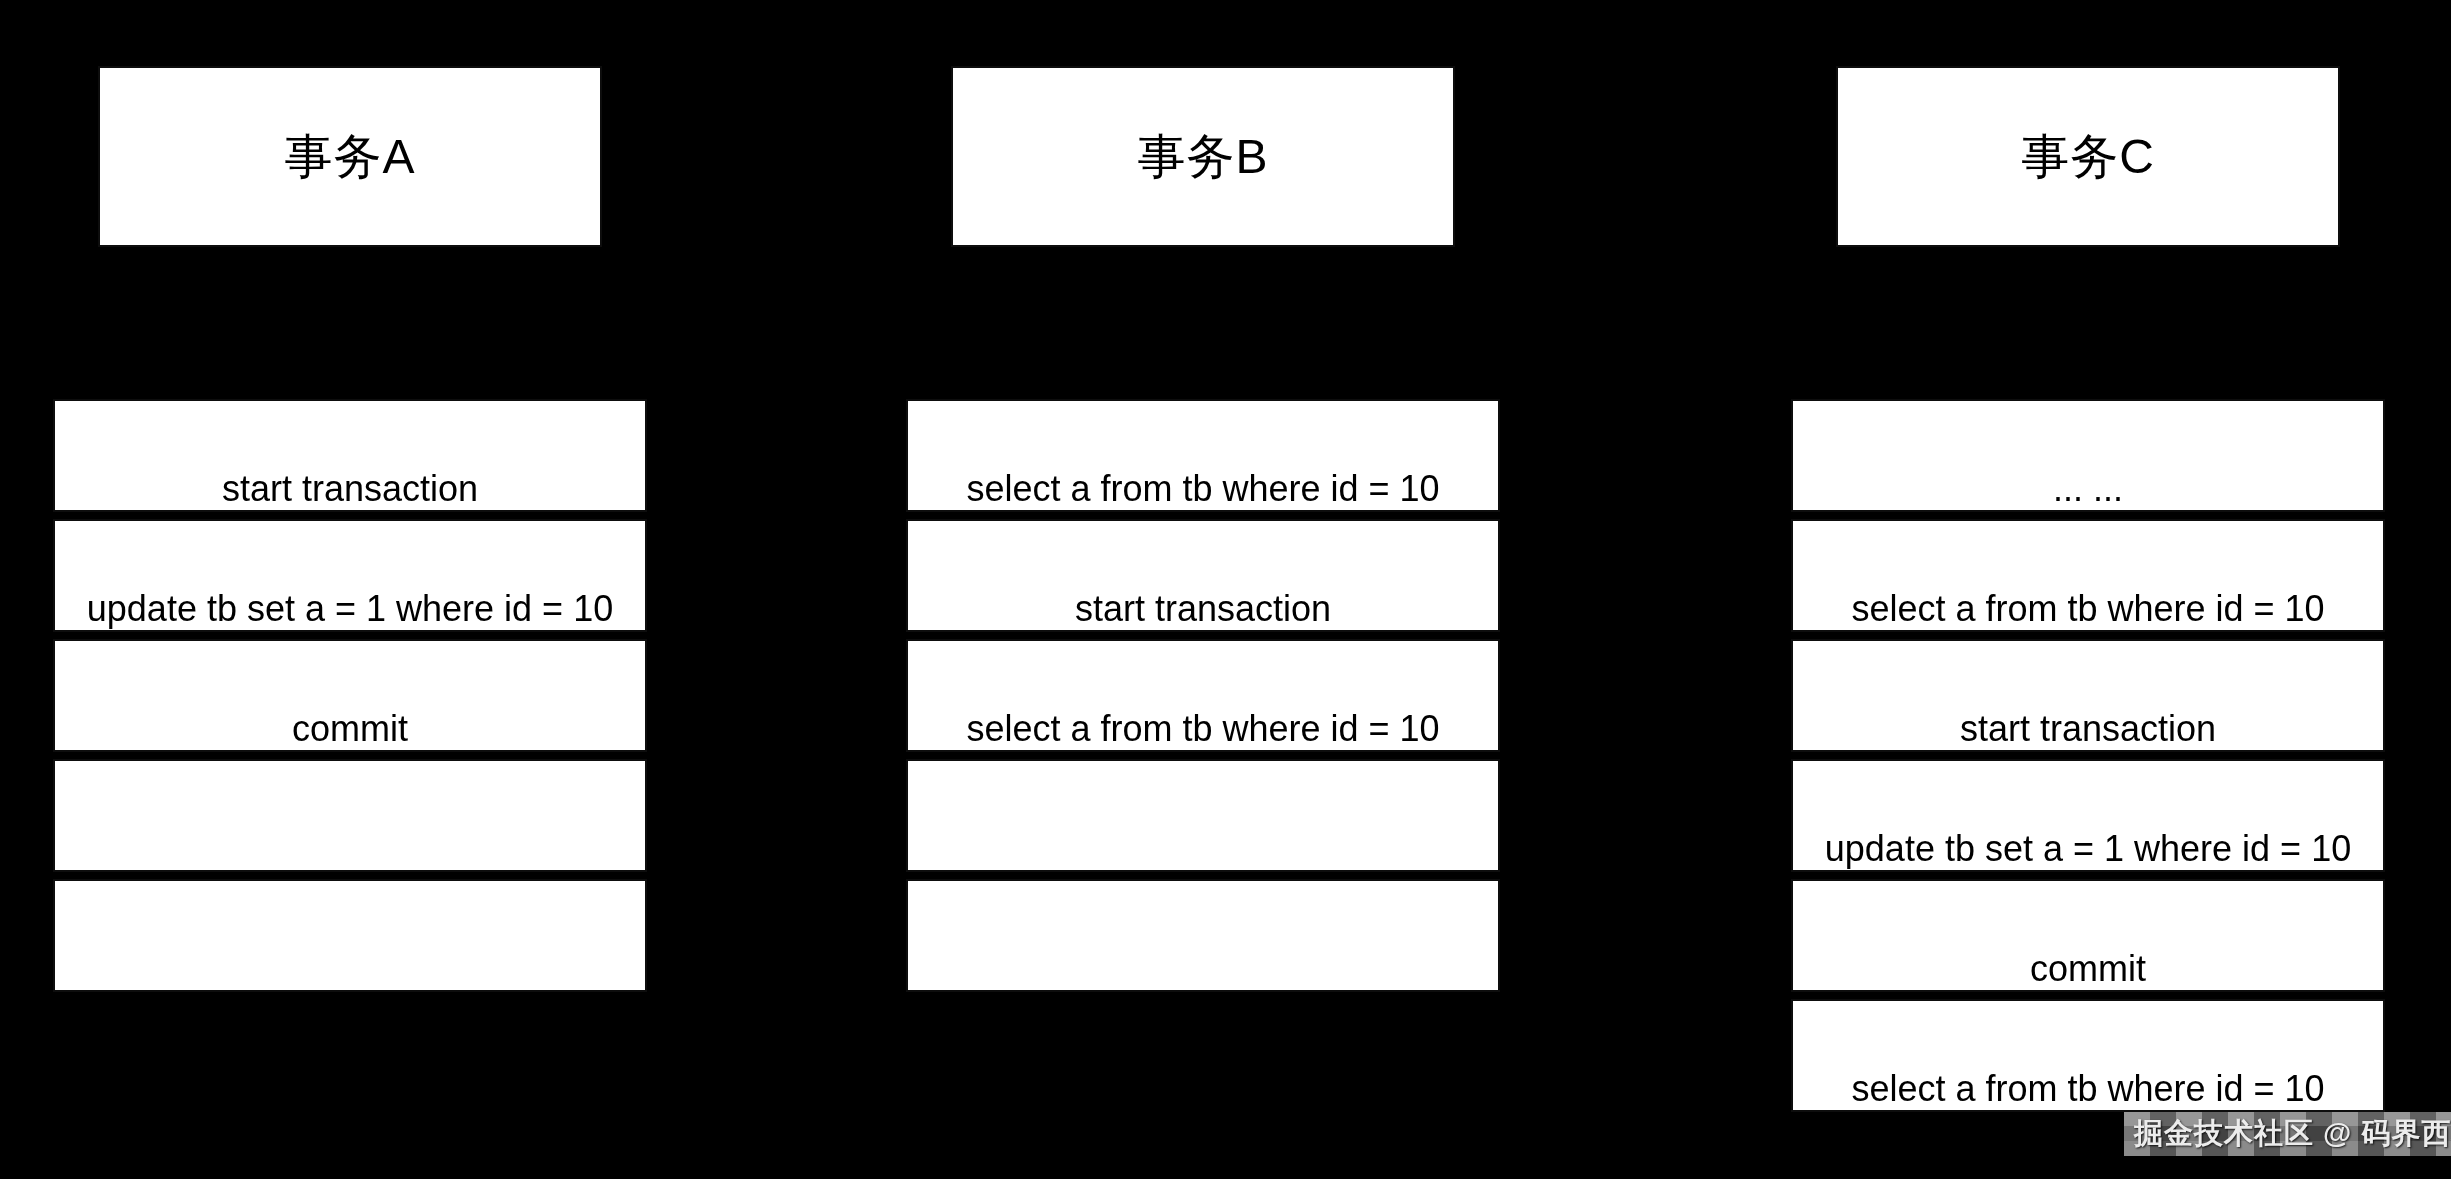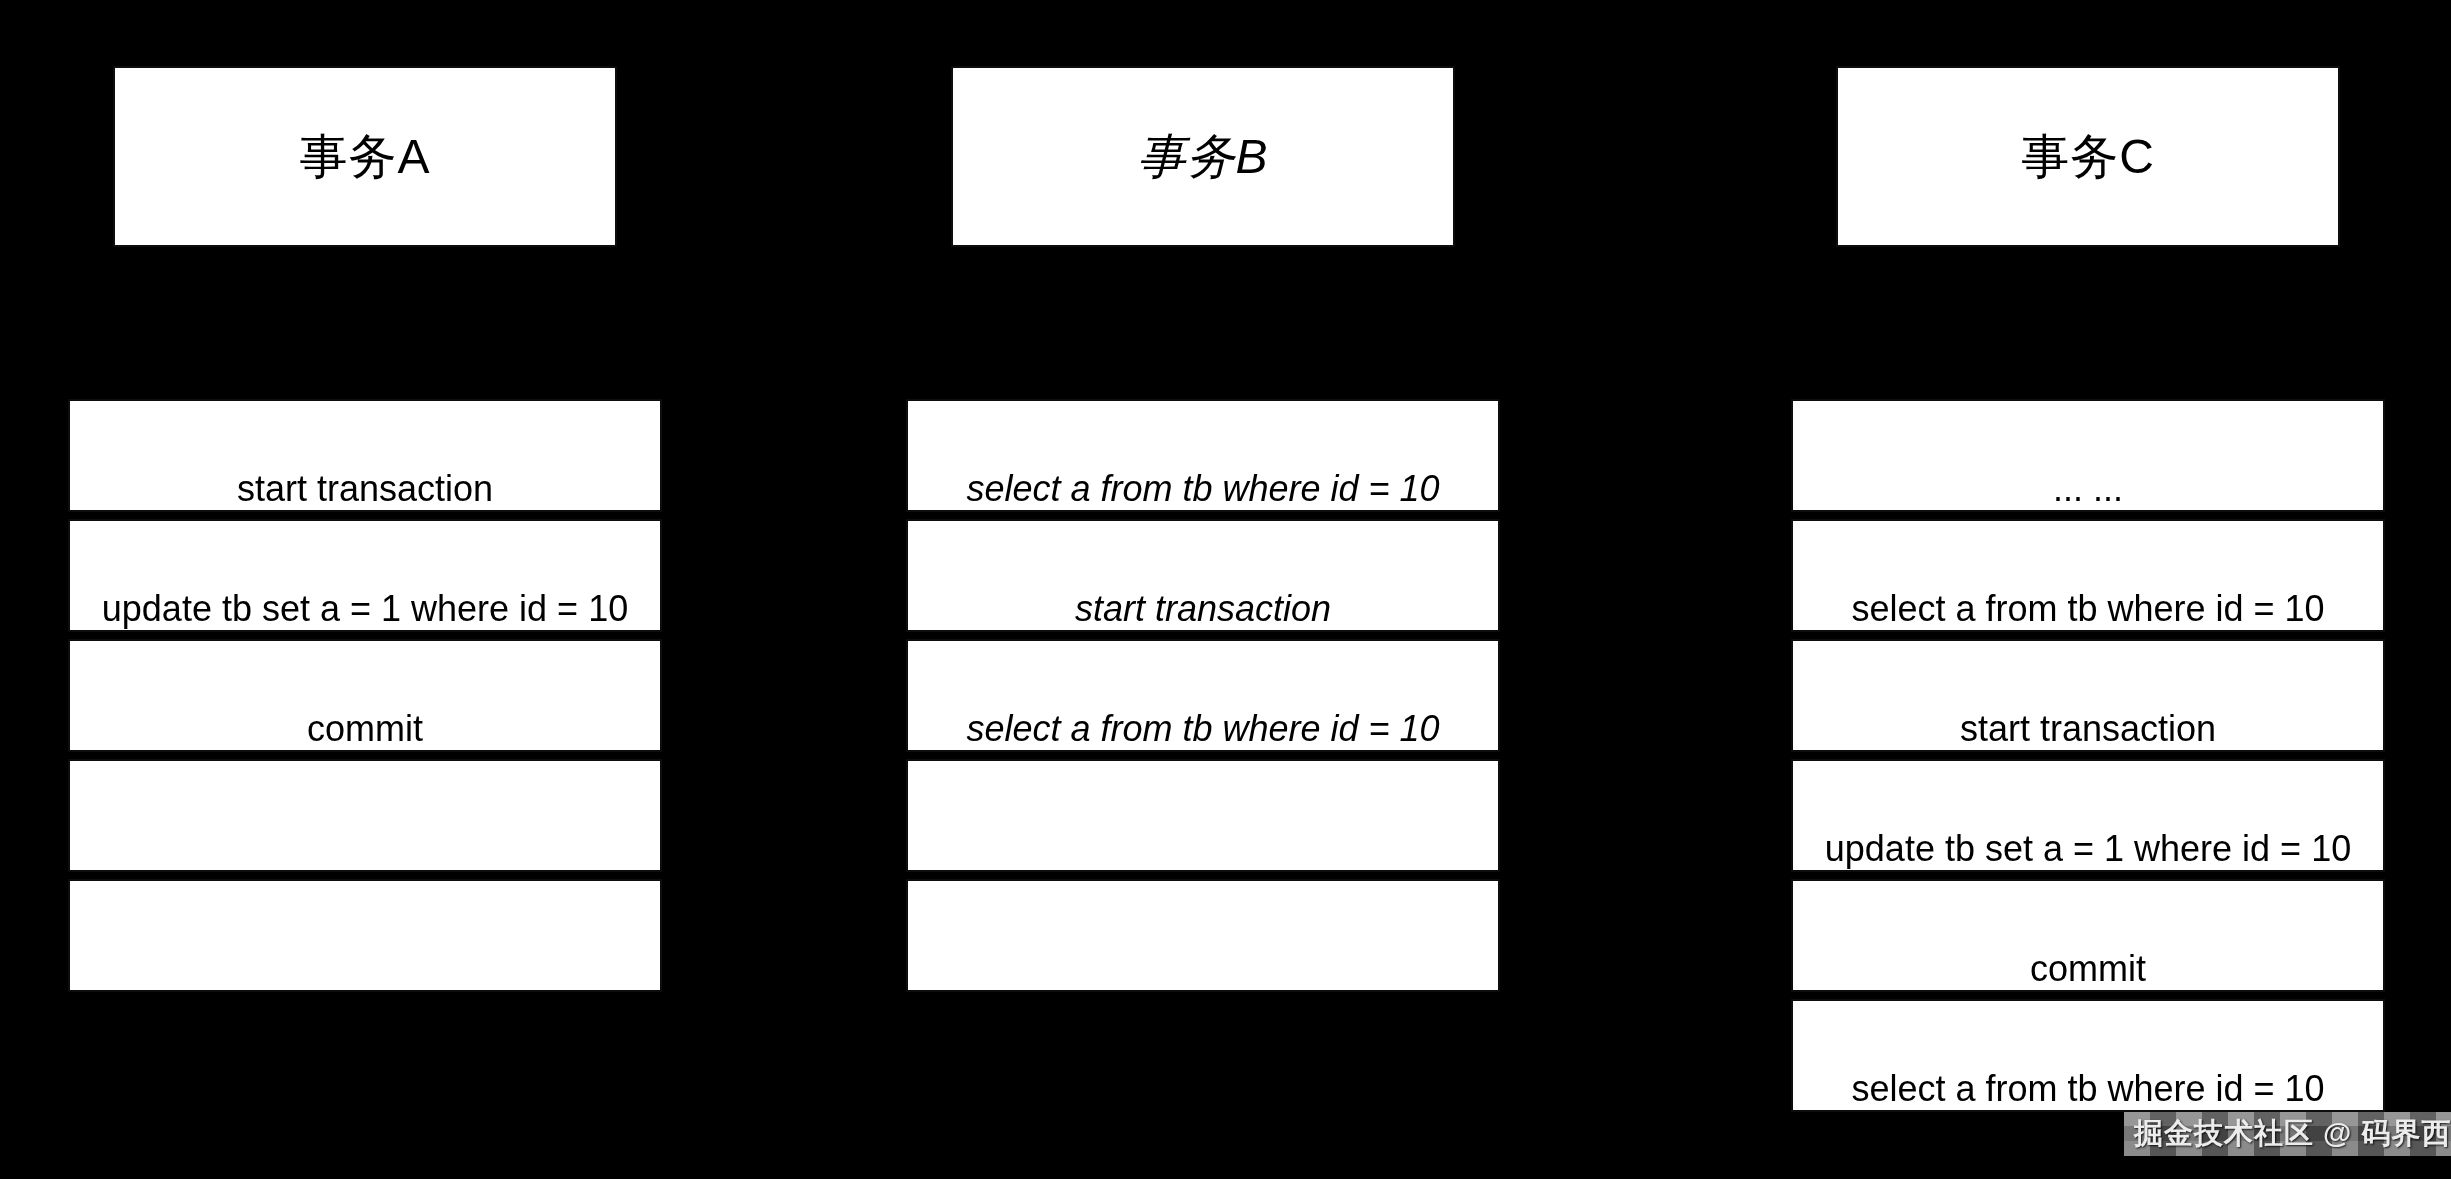--- a/index.html
+++ b/index.html
@@ -9,22 +9,22 @@
     font-family: "Liberation Sans", sans-serif;
     overflow: hidden;
   }
   .canvas {
     position: absolute;
     left: 0; top: 0;
     width: 2451px; height: 1179px;
     background: var(--background, #000);
   }
   .column { position: absolute; top: 66px; }
-  .col-a { left: 68px;  width: 594px; }
-  .col-b { left: 906px; width: 594px; font-style: italic; }
+  .col-a { left: 53px;  width: 594px; }
+  .col-b { left: 906px; width: 594px; }
   .col-c { left: 1791px; width: 594px; }
 
   .col-header {
     width: 504px; height: 181px;
     margin: 0 auto;
     background: var(--box, #fff);
     border: 2px solid #0d0d0d;
     display: flex; align-items: center; justify-content: center;
     font-size: 48px;
     color: var(--text, #000);

